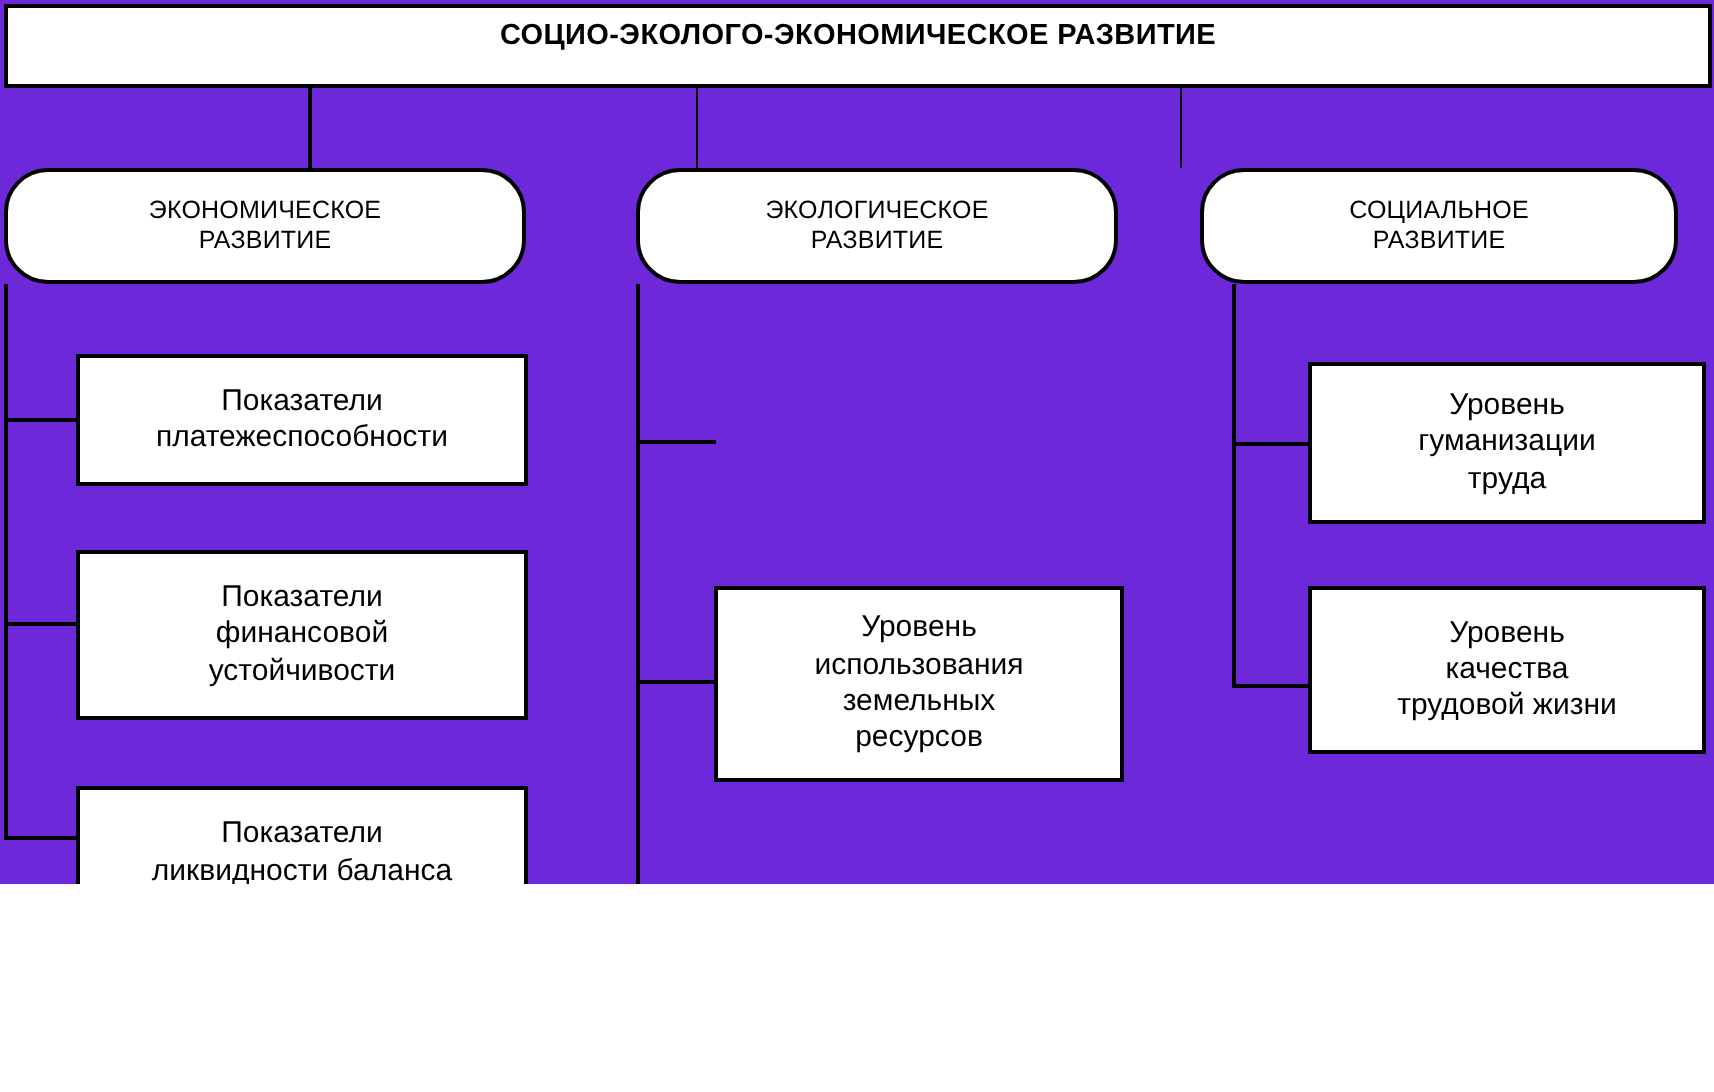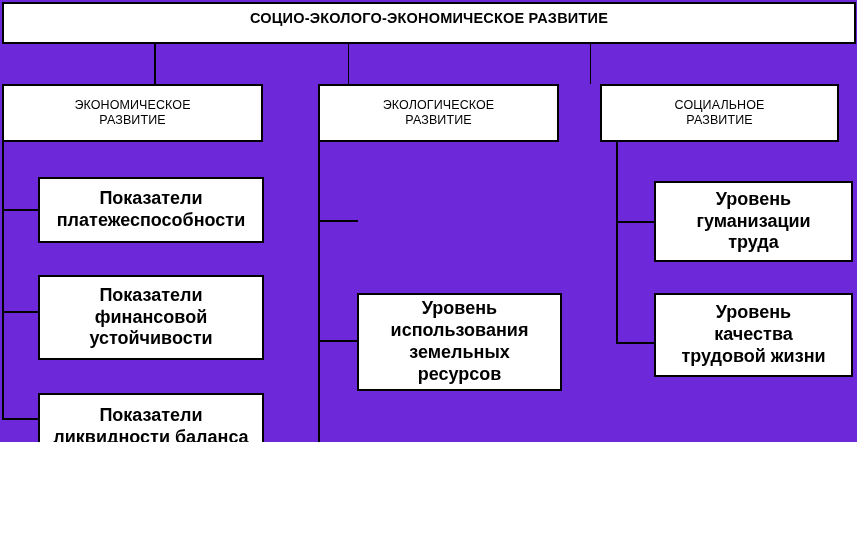--- a/index.html
+++ b/index.html
@@ -45,30 +45,31 @@
     padding-top: 6px;
   }
   .root-box .box-label {
     font-size: 14.5px;
     font-weight: bold;
     letter-spacing: 0.2px;
   }
   
   .cat-box {
     height: 58px;
+    border-radius: 22px;
   }
   .cat-box .box-label {
     font-size: 12.5px;
     font-weight: normal;
     letter-spacing: 0.1px;
   }
   
   .leaf-box .box-label {
-    font-size: 18px;
-    font-weight: bold;
+    font-size: 15px;
+    font-weight: normal;
   }
   
   .vline {
     position: absolute;
     width: 2px;
     background: #000000;
     z-index: 1;
   }
   .hline {
     position: absolute;

